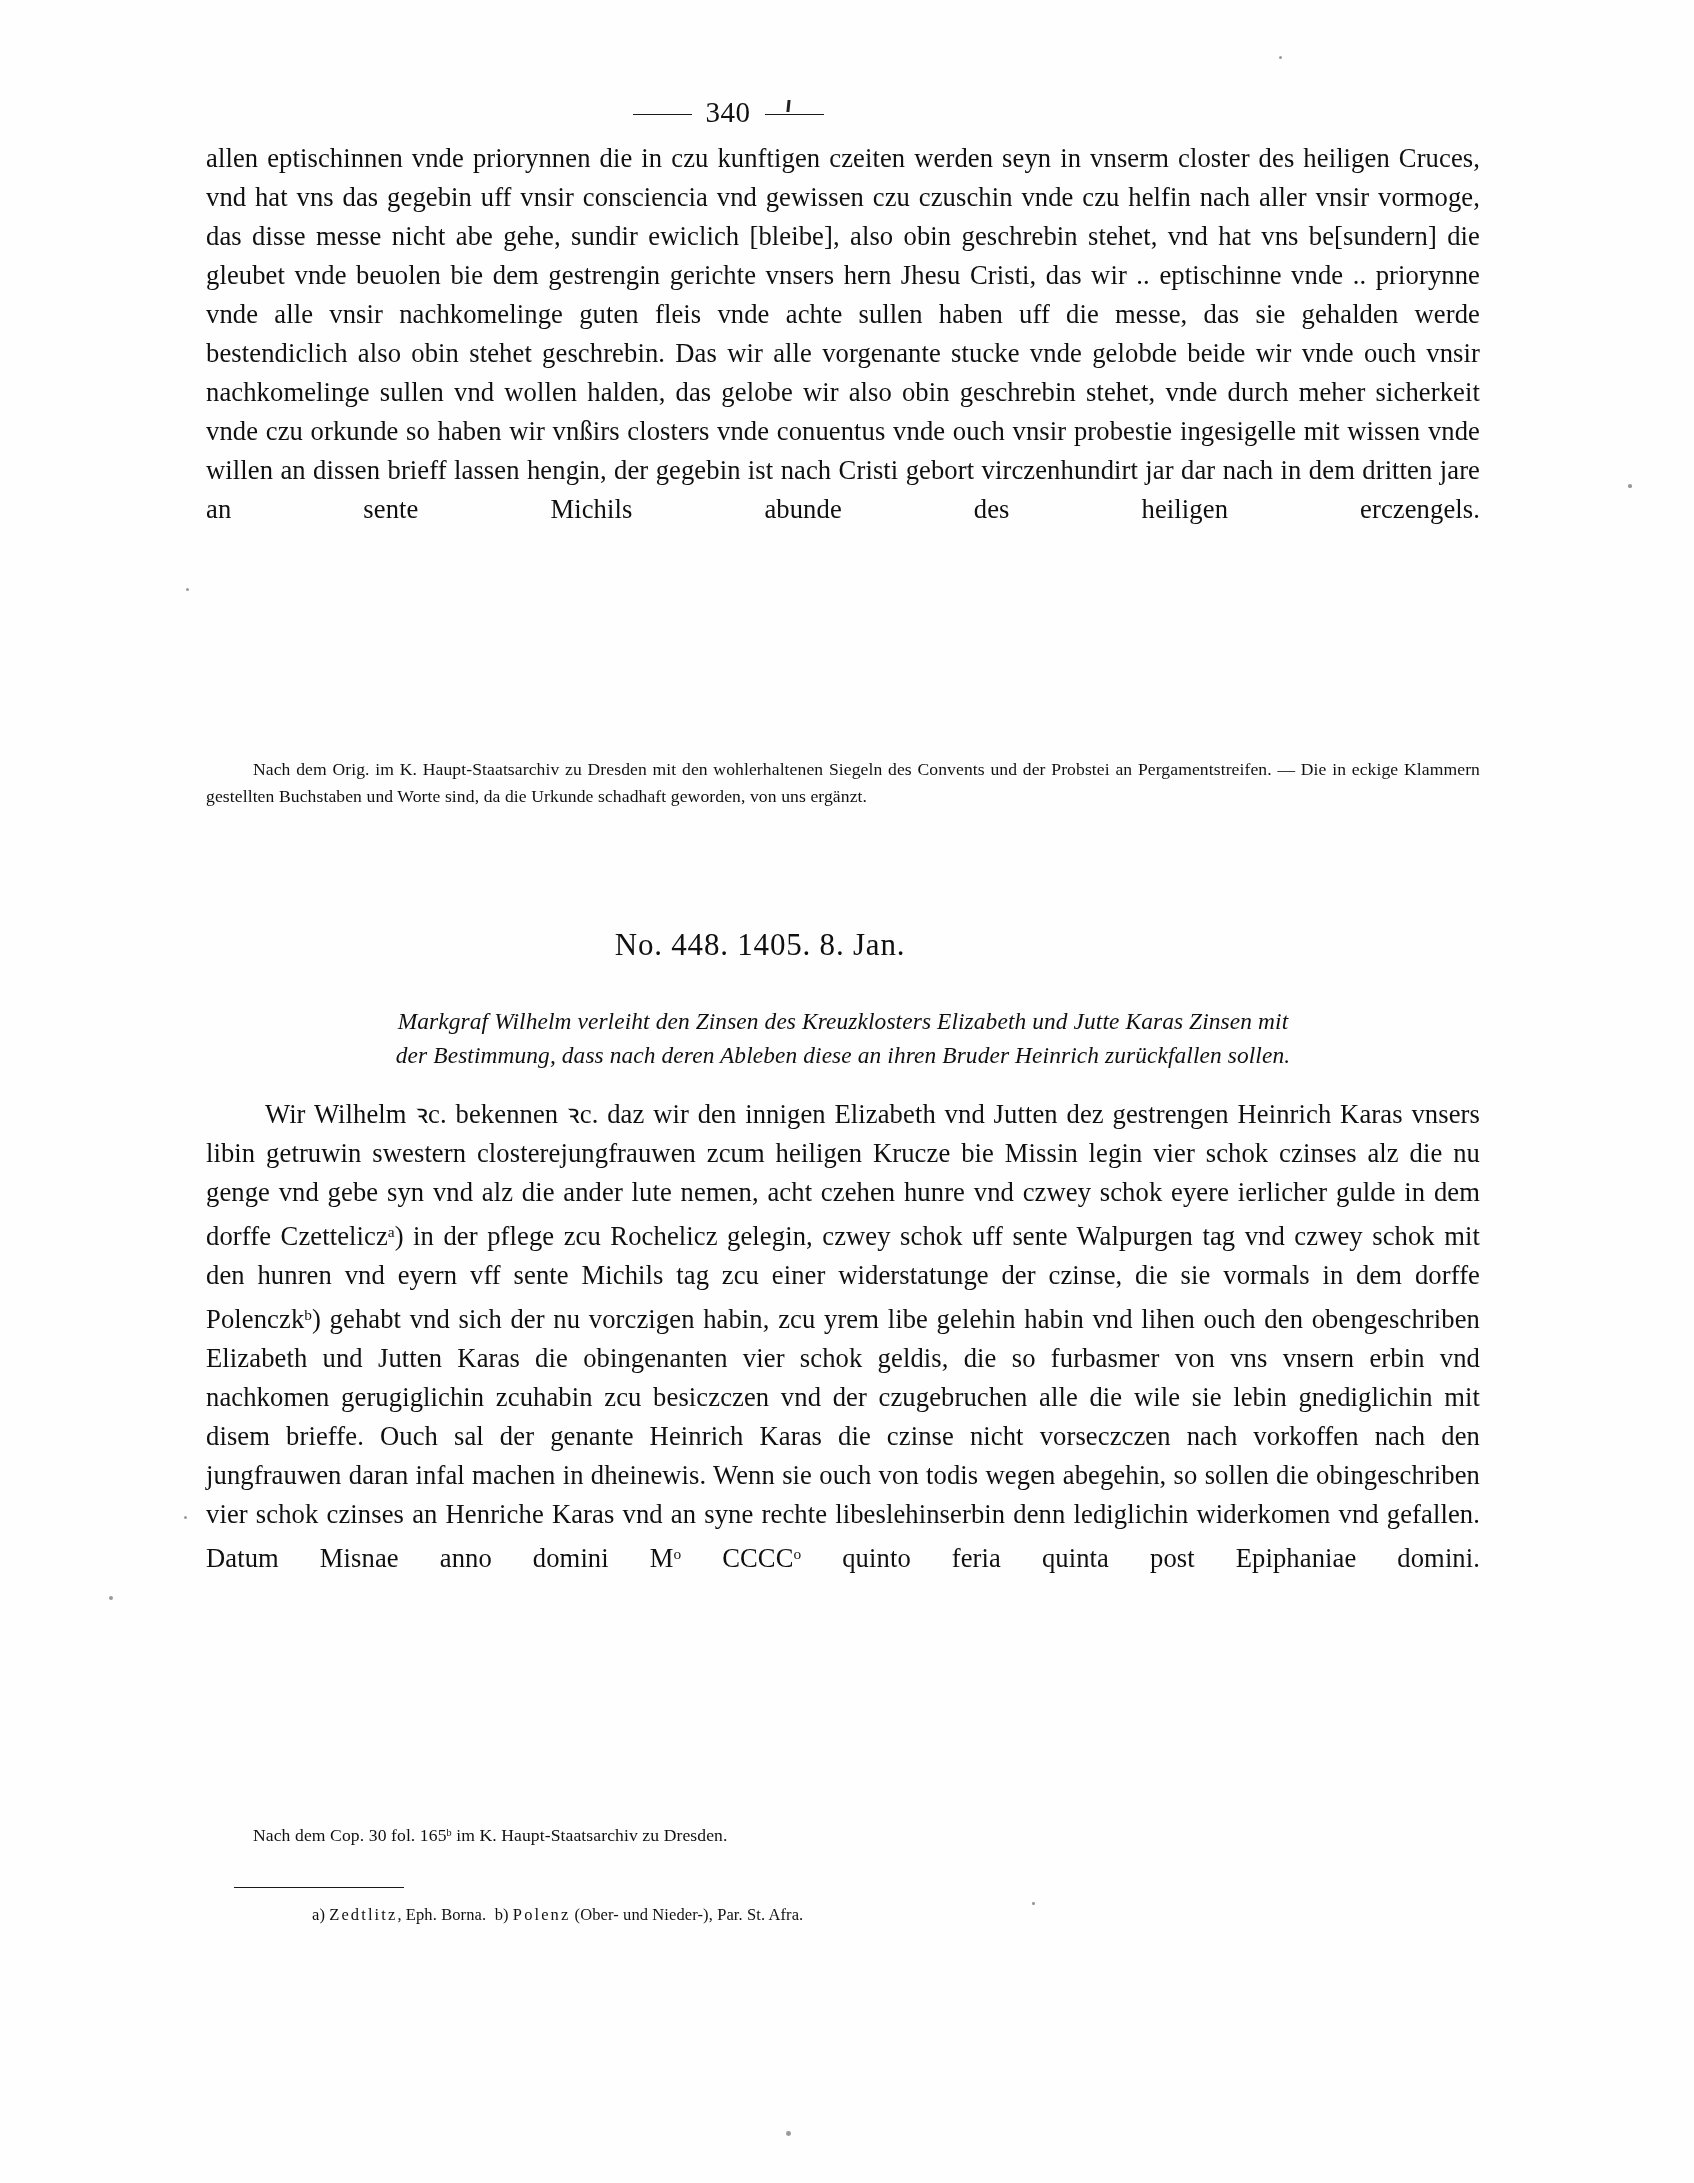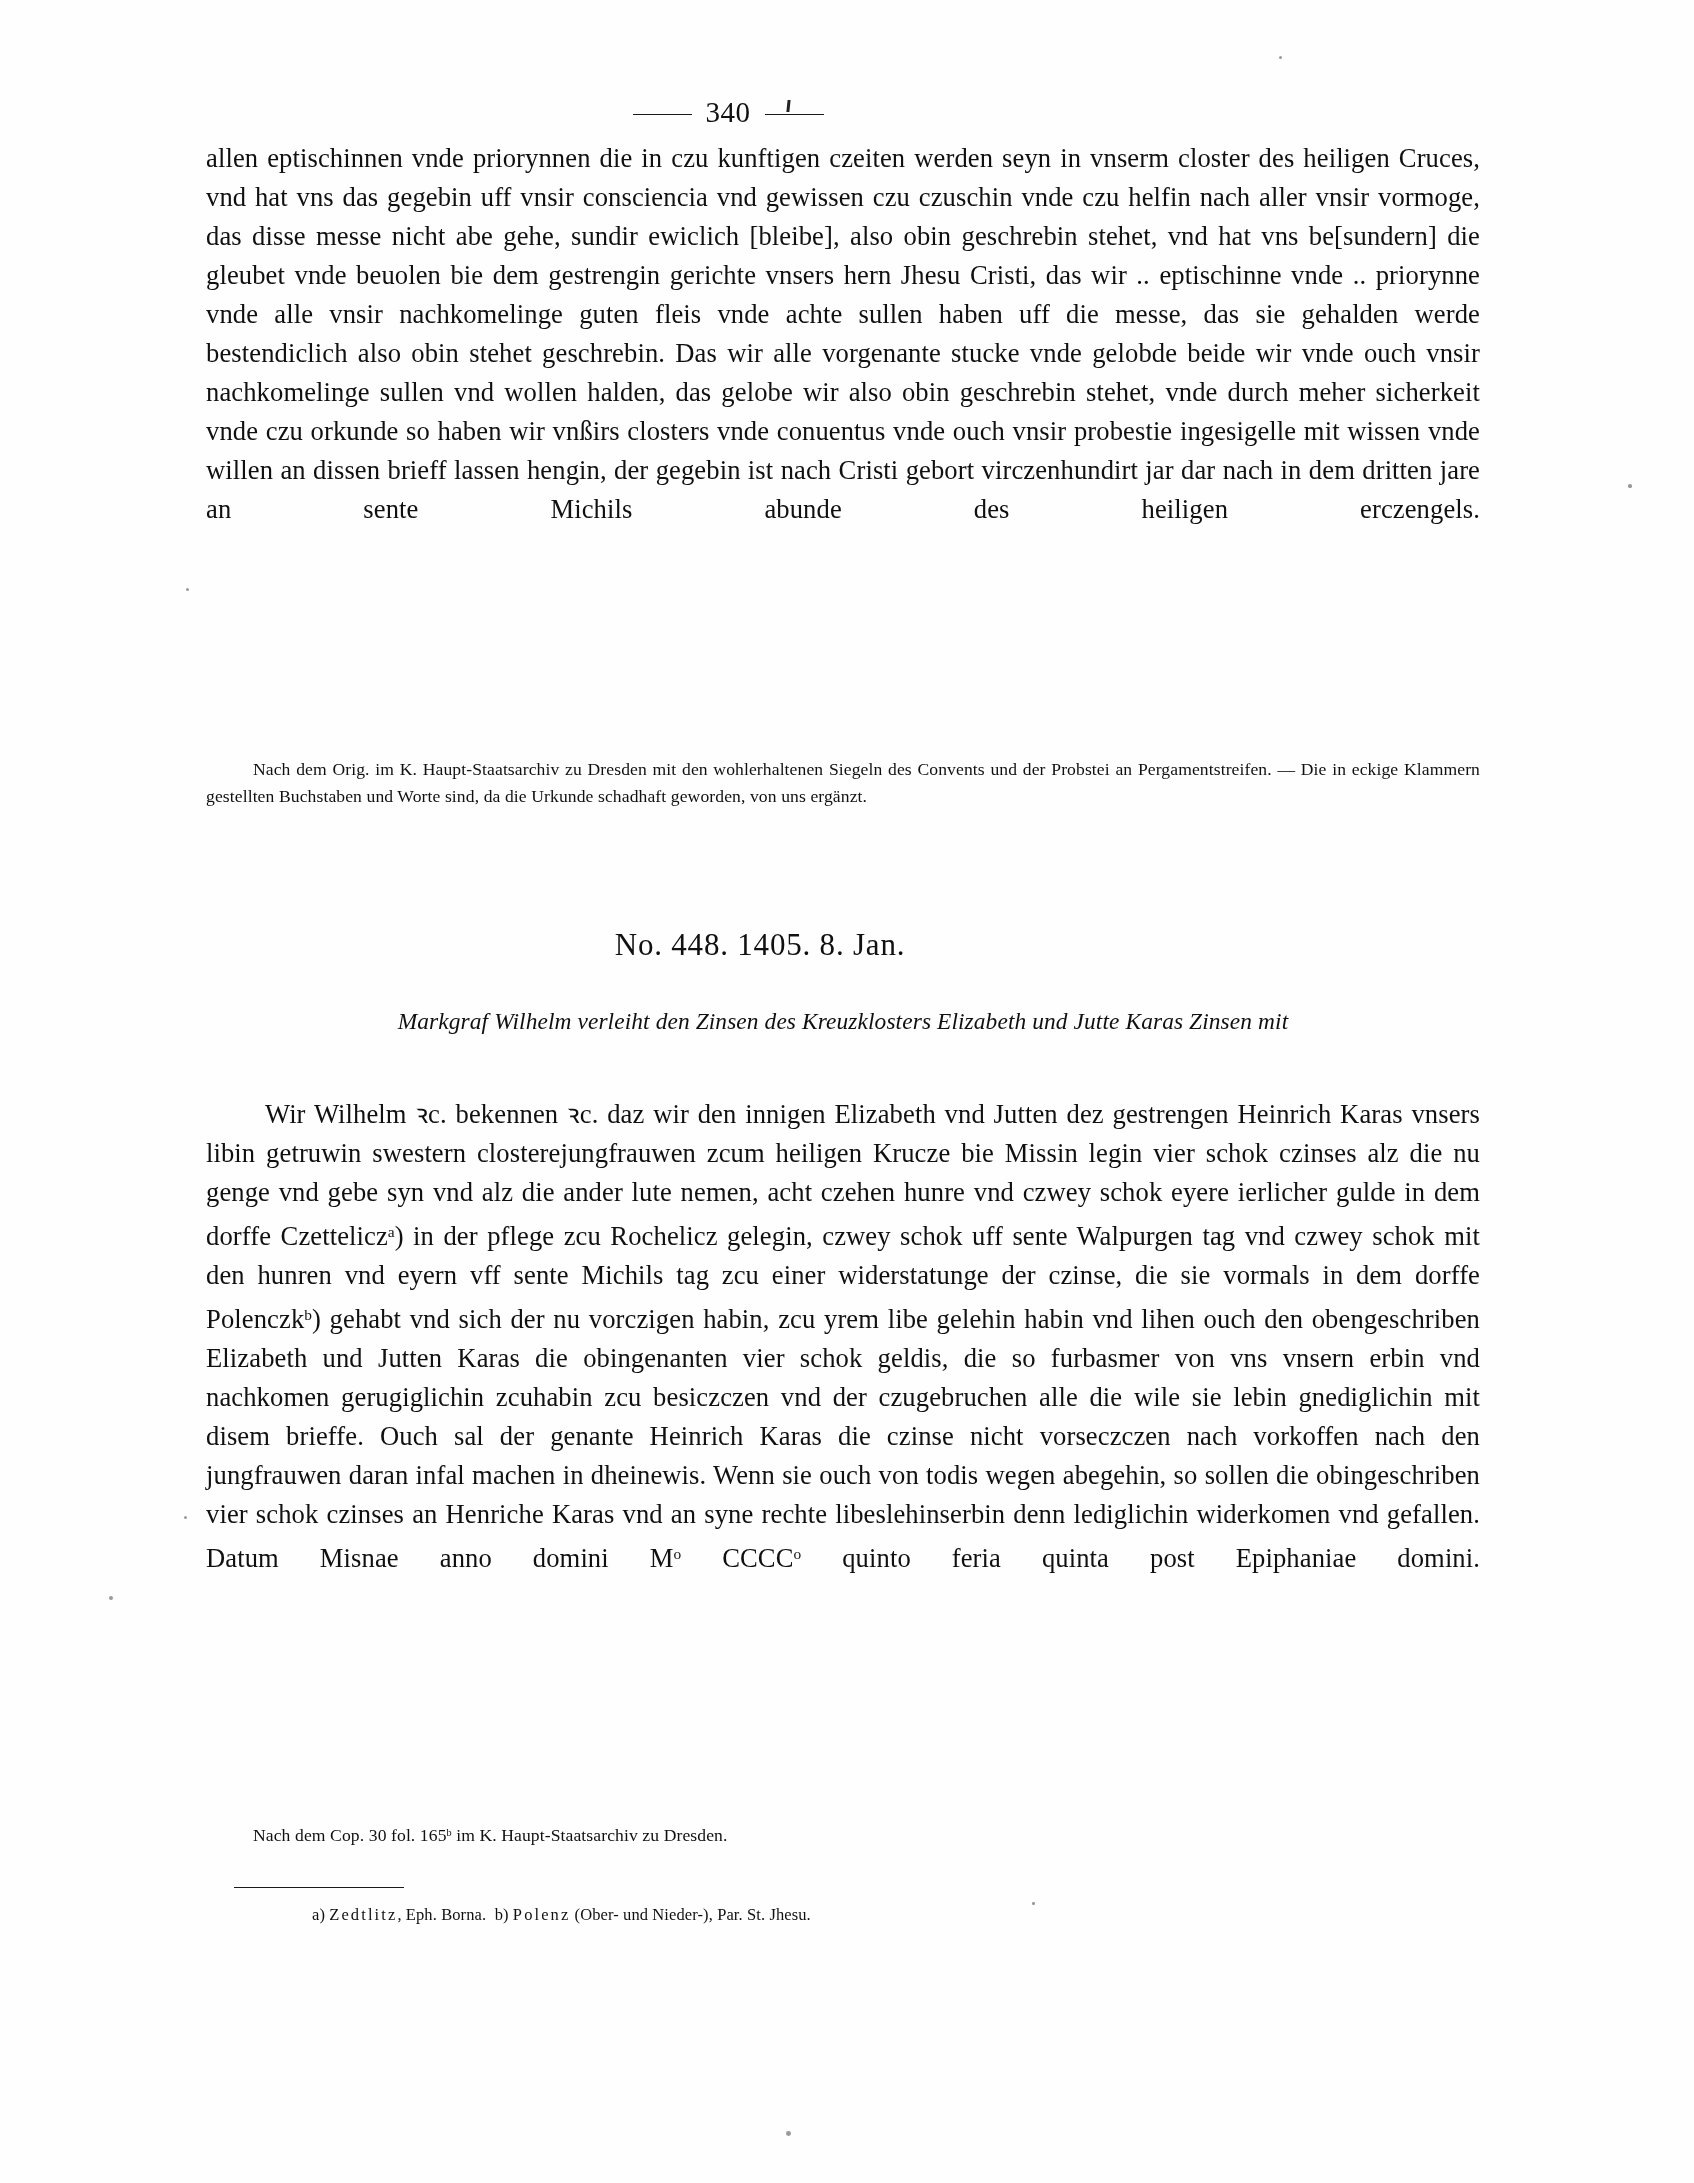--- a/index.html
+++ b/index.html
@@ -156,29 +156,30 @@
   <div class="tick"></div>
 
   <div class="col body-par par-main">allen eptischinnen vnde priorynnen die in czu kunftigen czeiten werden seyn in vnserm closter des heiligen Cruces, vnd hat vns das gegebin uff vnsir consciencia vnd gewissen czu czuschin vnde czu helfin nach aller vnsir vormoge, das disse messe nicht abe gehe, sundir ewiclich [bleibe], also obin geschrebin stehet, vnd hat vns be[sundern] die gleubet vnde beuolen bie dem gestrengin gerichte vnsers hern Jhesu Cristi, das wir .. eptischinne vnde .. priorynne vnde alle vnsir nachkomelinge guten fleis vnde achte sullen haben uff die messe, das sie gehalden werde bestendiclich also obin stehet geschrebin. Das wir alle vorgenante stucke vnde gelobde beide wir vnde ouch vnsir nachkomelinge sullen vnd wollen halden, das gelobe wir also obin geschrebin stehet, vnde durch meher sicherkeit vnde czu orkunde so haben wir vnßirs closters vnde conuentus vnde ouch vnsir probestie ingesigelle mit wissen vnde willen an dissen brieff lassen hengin, der gegebin ist nach Cristi gebort virczenhundirt jar dar nach in dem dritten jare an sente Michils abunde des heiligen erczengels.</div>
 
   <div class="col note note-1"><span class="ind"></span><span>Nach dem Orig. im K. Haupt-Staatsarchiv zu Dresden mit den wohlerhaltenen Siegeln des Convents und der Probstei an Pergamentstreifen. — Die in eckige Klammern gestellten Buchstaben und Worte sind, da die Urkunde schadhaft geworden, von uns ergänzt.</span></div>
 
   <div class="doc-head">No. 448.   1405.   8. Jan.</div>
 
   <div class="regest">
     <span class="l1">Markgraf Wilhelm verleiht den Zinsen des Kreuzklosters Elizabeth und Jutte Karas Zinsen mit</span>
+    <span class="l2">der Bestimmung, dass nach deren Ableben diese an ihren Bruder Heinrich zurückfallen sollen.</span>
   </div>
 
   <div class="col body-par par-charter"><span class="first-ind"></span><span>Wir Wilhelm ꝛc. bekennen ꝛc. daz wir den innigen Elizabeth vnd Jutten dez gestrengen Heinrich Karas vnsers libin getruwin swestern closterejungfrauwen zcum heiligen Krucze bie Missin legin vier schok czinses alz die nu genge vnd gebe syn vnd alz die ander lute nemen, acht czehen hunre vnd czwey schok eyere ierlicher gulde in dem dorffe Czettelicz</span><sup>a</sup><span>) in der pflege zcu Rochelicz gelegin, czwey schok uff sente Walpurgen tag vnd czwey schok mit den hunren vnd eyern vff sente Michils tag zcu einer widerstatunge der czinse, die sie vormals in dem dorffe Polenczk</span><sup>b</sup><span>) gehabt vnd sich der nu vorczigen habin, zcu yrem libe gelehin habin vnd lihen ouch den obengeschriben Elizabeth und Jutten Karas die obingenanten vier schok geldis, die so furbasmer von vns vnsern erbin vnd nachkomen gerugiglichin zcuhabin zcu besiczczen vnd der czugebruchen alle die wile sie lebin gnediglichin mit disem brieffe. Ouch sal der genante Heinrich Karas die czinse nicht vorseczczen nach vorkoffen nach den jungfrauwen daran infal machen in dheinewis. Wenn sie ouch von todis wegen abegehin, so sollen die obingeschriben vier schok czinses an Henriche Karas vnd an syne rechte libeslehinserbin denn lediglichin widerkomen vnd gefallen. Datum Misnae anno domini M</span><sup>o</sup><span> CCCC</span><sup>o</sup><span> quinto feria quinta post Epiphaniae domini.</span></div>
 
   <div class="col note note-2"><span class="ind"></span><span>Nach dem Cop. 30 fol. 165</span><sup>b</sup><span> im K. Haupt-Staatsarchiv zu Dresden.</span></div>
 
   <div class="fn-rule"></div>
 
-  <div class="footnotes"><span class="ind"></span><span>a)</span> <span class="sp">Zedtlitz</span><span>, Eph. Borna.</span>&nbsp;&nbsp;<span>b)</span> <span class="sp">Polenz</span><span> (Ober- und Nieder-), Par. St. Jhesu.</span></div>
+  <div class="footnotes"><span class="ind"></span><span>a)</span> <span class="sp">Zedtlitz</span><span>, Eph. Borna.</span>&nbsp;&nbsp;<span>b)</span> <span class="sp">Polenz</span><span> (Ober- und Nieder-), Par. St. Afra.</span></div>
 
   <div class="speck" style="left:1628px; top:484px; width:3.7px; height:3.7px;"></div>
   <div class="speck" style="left:186px; top:588px; width:3.2px; height:3.2px;"></div>
   <div class="speck" style="left:109px; top:1596px; width:4.3px; height:4.3px;"></div>
   <div class="speck" style="left:184px; top:1516px; width:3.2px; height:3.2px;"></div>
   <div class="speck" style="left:786px; top:2131px; width:4.8px; height:4.8px;"></div>
   <div class="speck" style="left:1279px; top:56px; width:3.2px; height:3.2px;"></div>
   <div class="speck" style="left:1032px; top:1902px; width:2.7px; height:2.7px;"></div>
 
 </div>

